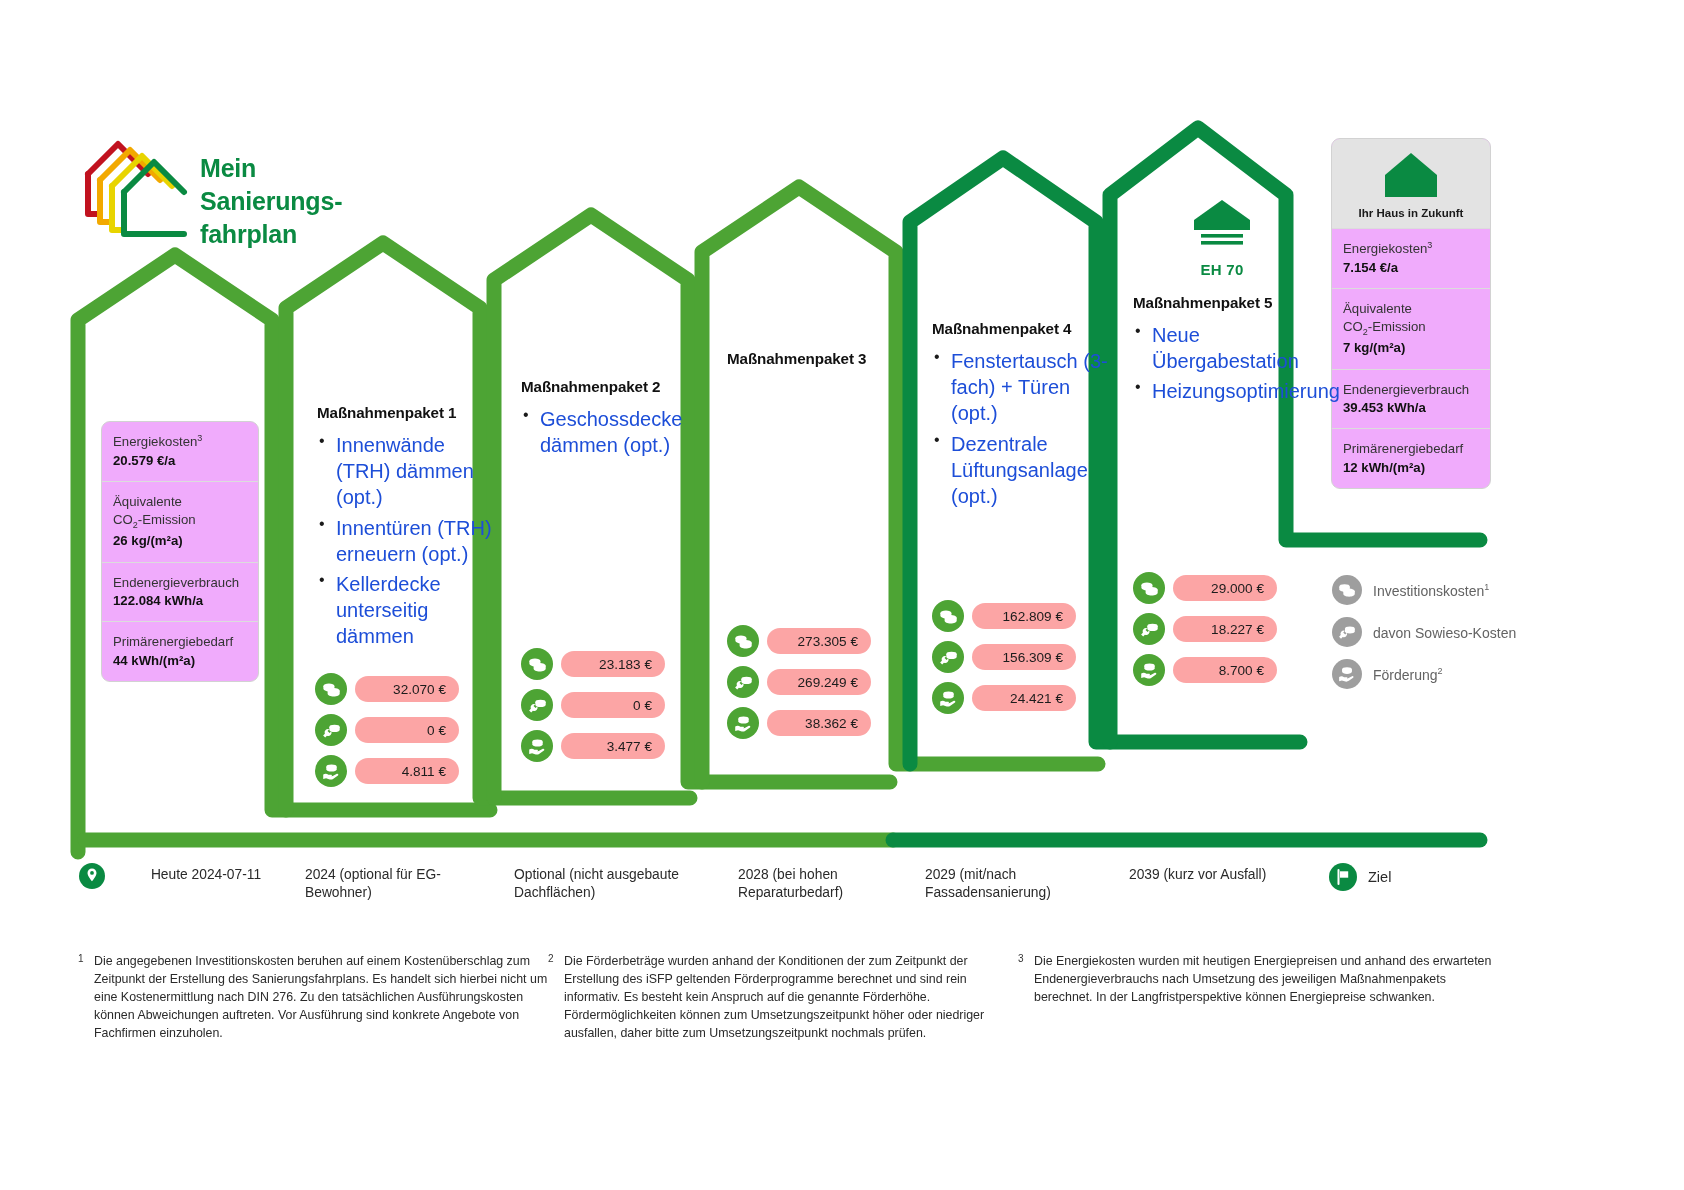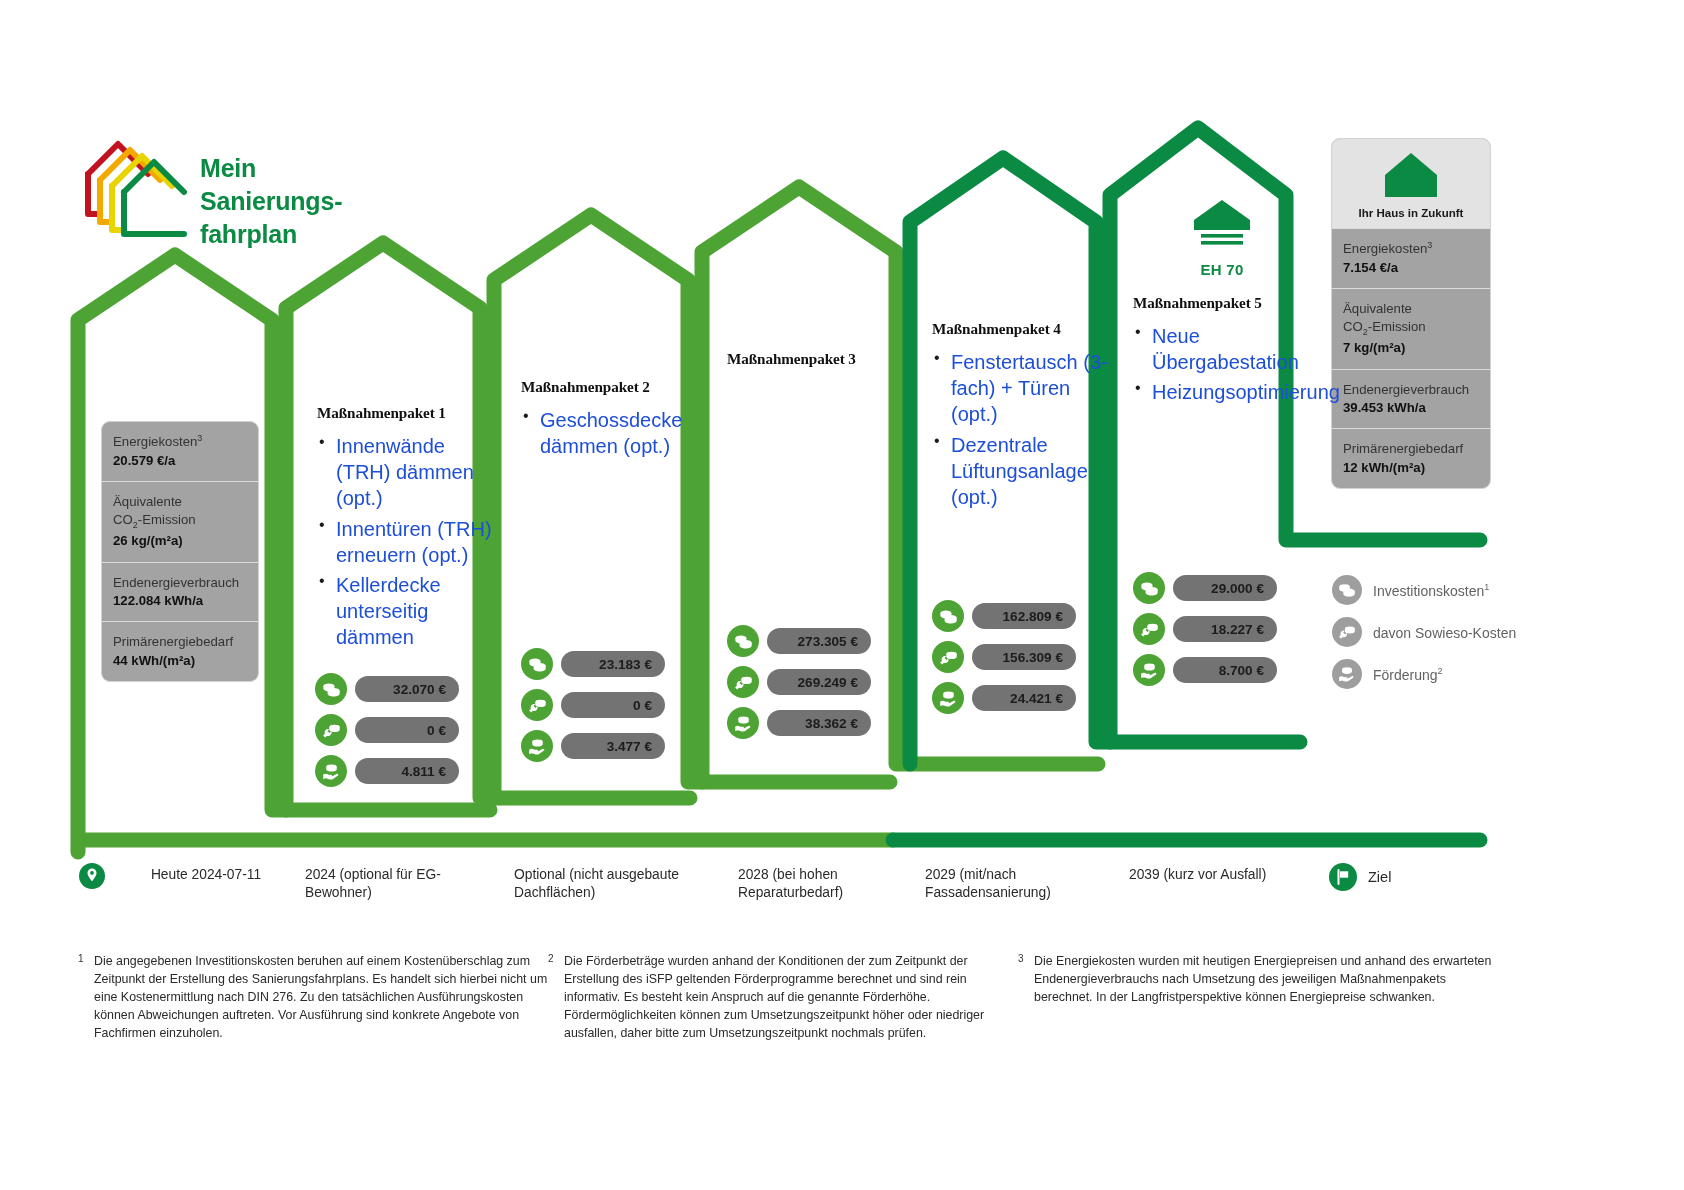--- a/index.html
+++ b/index.html
@@ -22,21 +22,21 @@
     color: #0a8a42; white-space: pre-line; letter-spacing: -0.2px;
   }
 
   
   .houses { position: absolute; left: 0; top: 0; width: 1684px; height: 1190px; pointer-events: none; }
 
   
   .info-card {
     position: absolute;
     width: 158px;
-    background: #a3a3a3;
+    background: #f0abfc;
     border: 1px solid #d2d2d2;
     border-radius: 9px;
     overflow: hidden;
   }
   .info-card.today { left: 101px; top: 421px; }
   .info-card.future { left: 1331px; top: 138px; width: 160px; }
   .info-head {
     background: #e3e3e3;
     padding: 12px 8px 9px;
     text-align: center;
@@ -50,45 +50,45 @@
     line-height: 1.32;
     color: #333;
   }
   .info-row:first-of-type { border-top: none; }
   .info-row .val { display: block; font-weight: 700; color: #111; margin-top: 1px; }
   .info-row sup { font-size: 9px; }
   .info-row sub { font-size: 9px; }
 
   
   .pkg { position: absolute; width: 180px; }
-  .pkg h3 { font-size: 15.2px; font-weight: 700; color: #111; margin-bottom: 11px; letter-spacing: -0.1px; font-family: Liberation Serif, serif; }
+  .pkg h3 { font-size: 15.2px; font-weight: 700; color: #111; margin-bottom: 11px; letter-spacing: -0.1px; }
   .pkg ul { list-style: none; }
   .pkg li {
     position: relative; padding-left: 19px; margin-bottom: 4px;
     font-size: 20px; line-height: 1.31; color: #1d4ed8;
   }
   .pkg li::before {
     content: "\2022"; position: absolute; left: 2px; top: -1px;
     font-size: 16px; color: #1a1a1a;
   }
 
   
   .costs { position: absolute; }
   .cost-row { display: flex; align-items: center; margin-bottom: 9px; }
   .cost-icon {
     width: 32px; height: 32px; border-radius: 50%;
     background: #4da434; flex: 0 0 32px;
     display: flex; align-items: center; justify-content: center;
     margin-right: 8px;
   }
   .cost-pill {
-    background: #737373; border-radius: 13px;
+    background: #fca5a5; border-radius: 13px;
     height: 26px; min-width: 104px;
     display: flex; align-items: center; justify-content: flex-end;
-    padding: 0 13px; font-size: 13.6px; color: #1c1c1c; font-weight: bold;
+    padding: 0 13px; font-size: 13.6px; color: #1c1c1c;
   }
 
   
   .legend { position: absolute; left: 1332px; top: 575px; }
   .legend-row { display: flex; align-items: center; margin-bottom: 12px; }
   .legend-icon {
     width: 30px; height: 30px; border-radius: 50%;
     background: #9e9e9e; flex: 0 0 30px;
     display: flex; align-items: center; justify-content: center;
     margin-right: 11px;

